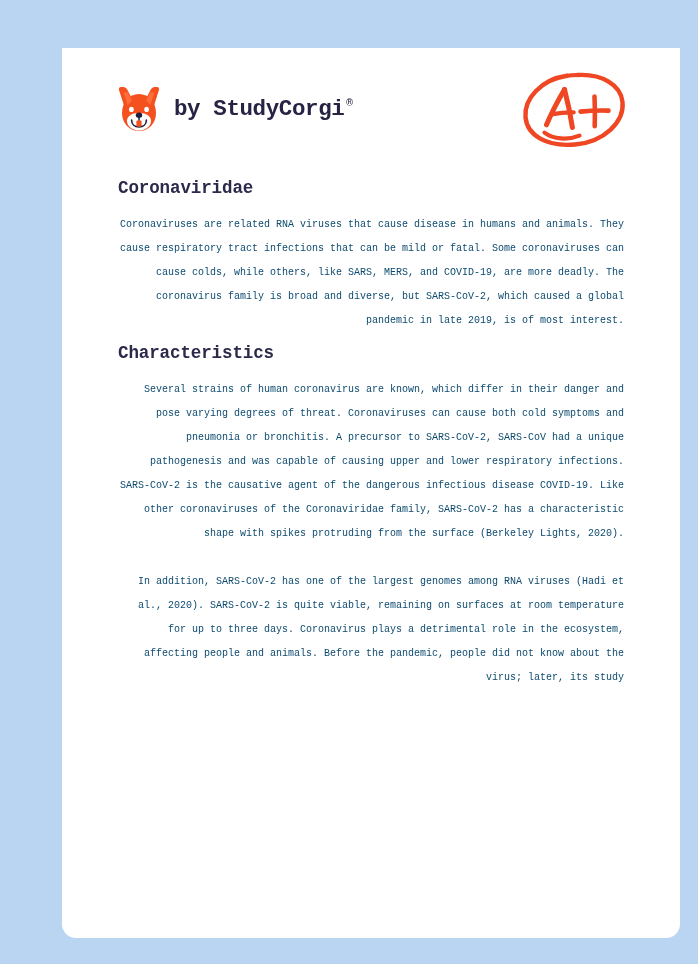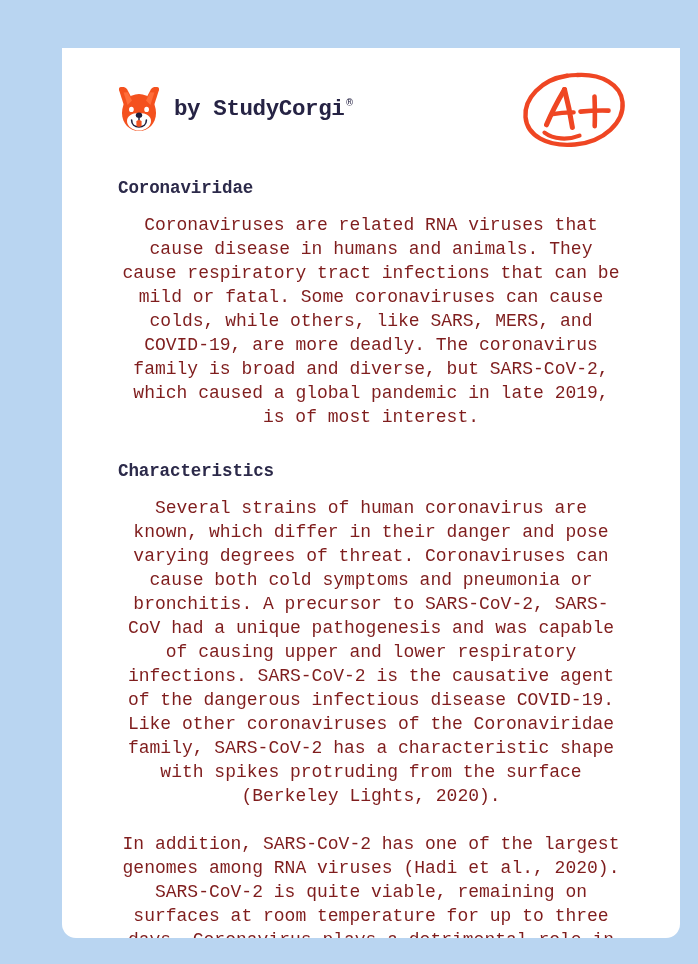--- a/index.html
+++ b/index.html
@@ -128,28 +128,28 @@
     font-size: 17.5px;
     font-weight: 700;
     color: #2c2a4a;
     letter-spacing: -0.1px;
     margin-bottom: 15px;
   }
 
   .section-heading + .para { margin-top: 0; }
 
   .para {
-    font-size: 18px;
+    font-size: 10px;
     line-height: 24px;
-    color: #7f1d1d;
+    color: #0c4a6e;
     margin-top: 24px;
-    text-align: center;
-  }
-
-  .section-block { margin-top: 32px; }
+    text-align: right;
+  }
+
+  .section-block { margin-top: 10px; }
   .section-block:first-child { margin-top: 0; }
 </style>
 </head>
 <body>
 
 <div class="viewport">
   <div class="paper">
     <div class="paper-inner">
 
       <div class="doc-header">

